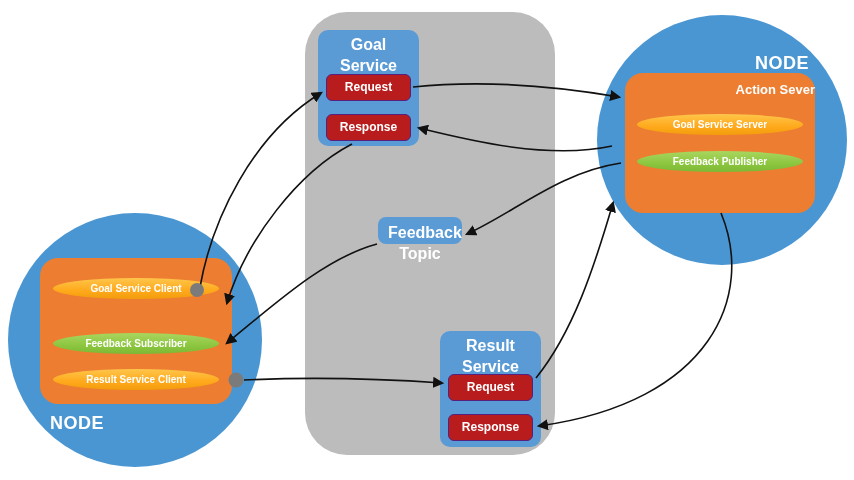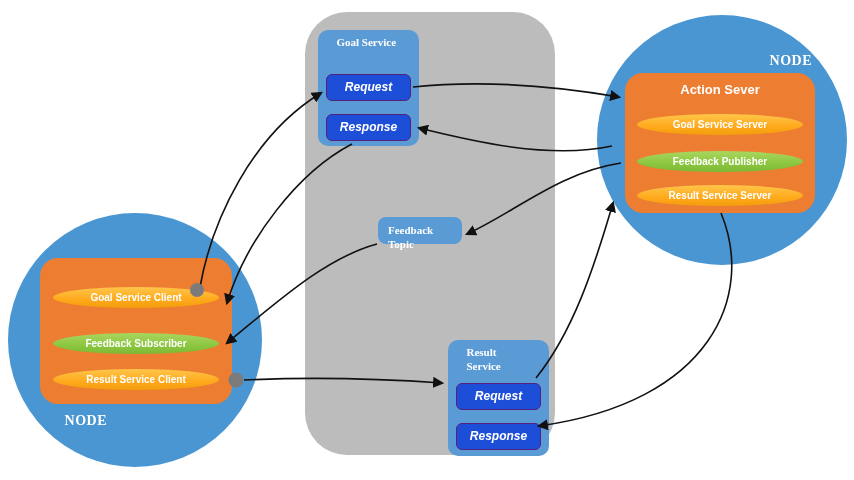--- a/index.html
+++ b/index.html
@@ -8,55 +8,55 @@
 
   .gray-panel { position:absolute; left:305px; top:12px; width:250px; height:443px;
                 background:#bcbcbc; border-radius:42px; }
   .action-title { position:absolute; left:430px; top:39px; width:110px; text-align:center;
                   font-size:18px; font-weight:bold; color:#111; }
 
   .circle { position:absolute; border-radius:50%; background:#4a96d2; }
   .circle-left  { left:8px;  top:213px; width:254px; height:254px; }
   .circle-right { left:597px; top:15px; width:250px; height:250px; }
 
-  .node-label { position:absolute; color:#fff; font-weight:bold; font-size:14px;
-                letter-spacing:.5px; width:60px; text-align:right;font-family:Liberation Serif, serif; }
+  .node-label { position:absolute; color:#fff; font-weight:bold; font-size:18px;
+                letter-spacing:.5px; width:60px; text-align:center; }
   .node-label-left  { left:47px;  top:413px; }
   .node-label-right { left:752px; top:53px; }
 
   .orange-box { position:absolute; background:#ed7d31; border-radius:18px; }
   .client-box { left:40px;  top:258px; width:192px; height:146px; }
   .server-box { left:625px; top:73px;  width:190px; height:140px; }
-  .ob-title { position:absolute; top:9px; left:0; right:0; text-align:center;
+  .ob-title { position:absolute; top:9px; left:0; right:0; text-align:right;
               color:#fff; font-weight:bold; font-size:13px; }
 
   .pill { position:absolute; height:21px; border-radius:50%; color:#fff; font-weight:bold;
           font-size:10px; text-align:center; line-height:21px; white-space:nowrap; }
   .client-box .pill { left:13px; width:166px; }
   .server-box .pill { left:12px; width:166px; }
-  .pill-1 { top:29px; }
+  .pill-1 { top:20px; }
   .pill-2 { top:75px; }
   .pill-3 { top:111px; }
   .server-box .pill-1 { top:41px; }
   .server-box .pill-2 { top:78px; }
   .server-box .pill-3 { top:112px; }
   .pill-orange { background:linear-gradient(180deg,#ffc64a 0%,#ffa91c 60%,#f29d0c 100%); }
   .pill-green  { background:linear-gradient(180deg,#a9d65f 0%,#8cc63f 60%,#7db835 100%); }
 
   .blue-box { position:absolute; background:#5b9bd5; border-radius:10px; color:#fff; }
   .goal-box   { left:318px; top:30px;  width:101px; height:116px; }
-  .result-box { left:440px; top:340px; width:101px; height:116px;margin-left:8px; }
+  .result-box { left:440px; top:331px; width:101px; height:116px; }
   .topic-box  { left:378px; top:217px; width:84px;  height:27px; border-radius:8px; }
-  .bb-title { font-weight:bold; font-size:11px; line-height:1.3;
-              padding-top:5px; width:64px; margin:0 auto;font-family:Liberation Serif, serif; }
+  .bb-title { font-weight:bold; font-size:16px; text-align:center; line-height:1.3;
+              padding-top:5px; width:64px; margin:0 auto; }
   .topic-box .bb-title { padding-top:6px; }
 
-  .btn { position:absolute; left:8px; width:85px; height:27px; background:#1d4ed8;
+  .btn { position:absolute; left:8px; width:85px; height:27px; background:#b91c1c;
          border:1px solid #56207e; border-radius:6px; color:#fff; font-weight:bold;
-         font-size:12px; text-align:center; line-height:25px;font-style:italic; }
+         font-size:12px; text-align:center; line-height:25px; }
   .btn-top    { top:44px; }
   .btn-bottom { top:84px; }
   .result-box .btn-top    { top:43px; }
   .result-box .btn-bottom { top:83px; }
 
   .arrow-layer { position:absolute; left:0; top:0; width:854px; height:480px;
                  pointer-events:none; }
 </style>
 </head>
 <body>
@@ -73,21 +73,20 @@
   <div class="orange-box client-box">
     <div class="pill pill-orange pill-1">Goal Service Client</div>
     <div class="pill pill-orange pill-3">Result Service Client</div>
     <div class="pill pill-green pill-2">Feedback Subscriber</div>
   </div>
 
   <div class="orange-box server-box">
     <div class="ob-title">Action Sever</div>
     <div class="pill pill-orange pill-1">Goal Service Server</div>
     <div class="pill pill-green pill-2">Feedback Publisher</div>
-    <div class="pill pill-orange pill-3">Result Service Server</div>
   </div>
 
   <div class="blue-box goal-box">
     <div class="bb-title">Goal Service</div>
     <div class="btn btn-top">Request</div>
     <div class="btn btn-bottom">Response</div>
   </div>
 
   <div class="blue-box topic-box">
     <div class="bb-title">Feedback Topic</div>

